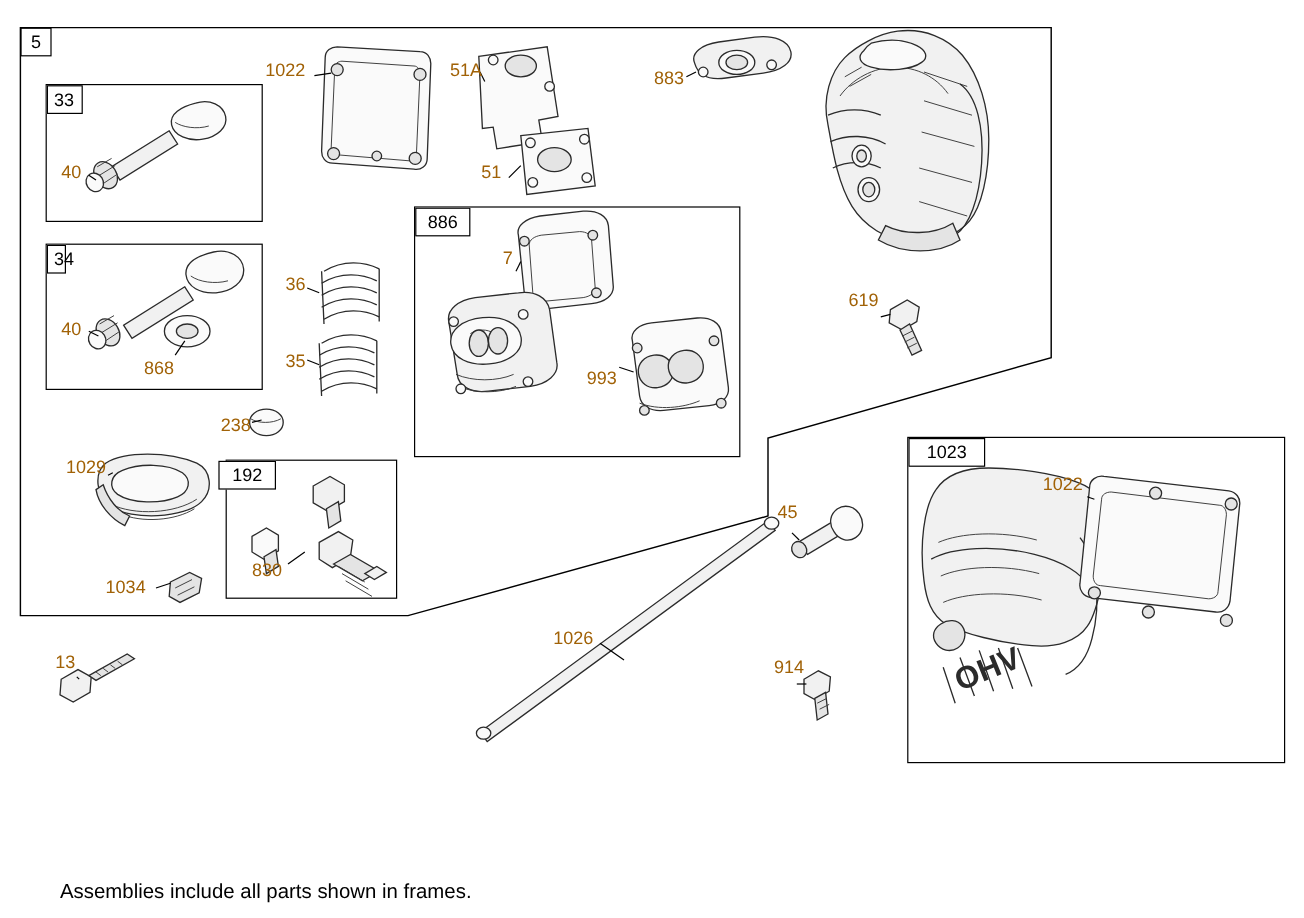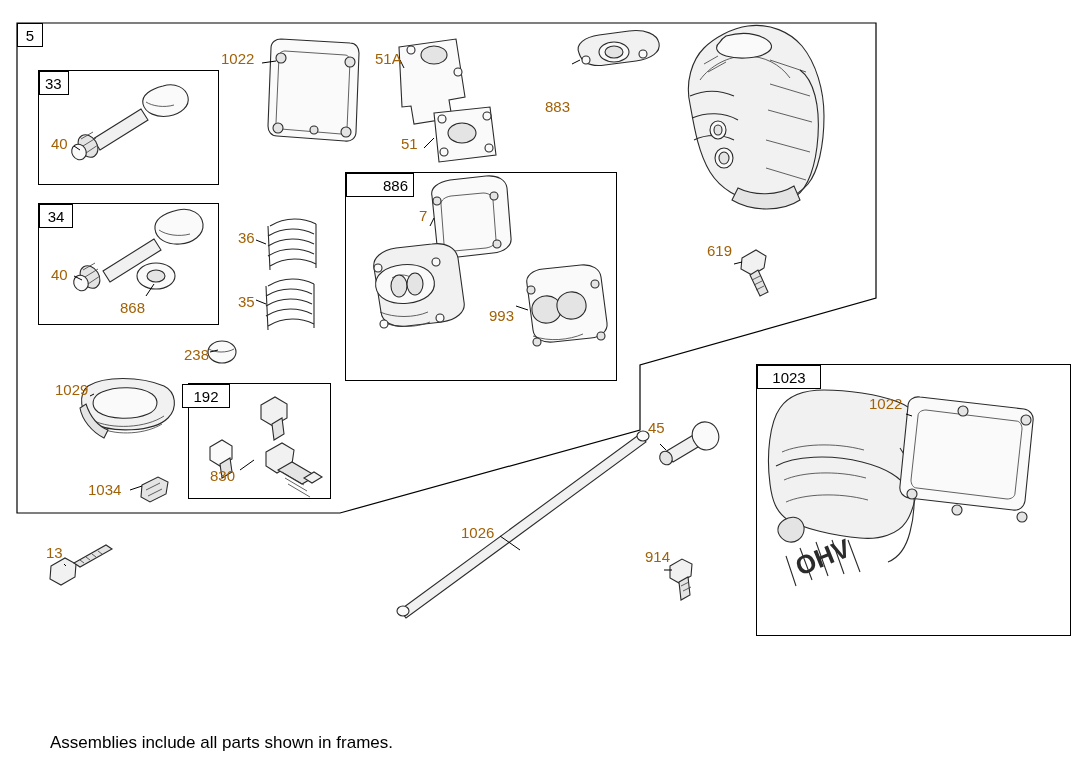--- a/index.html
+++ b/index.html
@@ -68,24 +68,24 @@
 <div id="sheet">
 
   <div class="framebox" style="left:16px; top:22px; width:860px; height:0; border:none;"></div>
 
   <div class="frametag" style="left:17px; top:23px; width:26px; height:24px; text-align:center;">5</div>
 
   <div class="framebox" style="left:38px; top:70px; width:181px; height:115px;"></div>
   <div class="frametag" style="left:39px; top:71px; width:30px; height:24px; text-align:left;">33</div>
 
   <div class="framebox" style="left:38px; top:203px; width:181px; height:122px;"></div>
-  <div class="frametag" style="left:39px; top:204px; width:34px; height:24px; text-align:center;">34</div>
+  <div class="frametag" style="left:39px; top:204px; width:16px; height:24px; text-align:center;">34</div>
 
   <div class="framebox" style="left:345px; top:172px; width:272px; height:209px;"></div>
-  <div class="frametag" style="left:346px; top:173px; width:68px; height:24px; text-align:right;">886</div>
+  <div class="frametag" style="left:346px; top:173px; width:46px; height:24px; text-align:center;">886</div>
 
   <div class="framebox" style="left:188px; top:383px; width:143px; height:116px;"></div>
   <div class="frametag" style="left:182px; top:384px; width:48px; height:24px; text-align:center;">192</div>
 
   <div class="framebox" style="left:756px; top:364px; width:315px; height:272px;"></div>
   <div class="frametag" style="left:757px; top:365px; width:64px; height:24px; text-align:center;">1023</div>
 
   <svg class="art" viewBox="0 0 1087 765">
 
     <path class="ln" style="stroke:#000;stroke-width:1.2" d="M17 23 H876 V298 L640 365 L640 430 L340 513 L17 513 Z" fill="none"></path>
@@ -300,21 +300,21 @@
       <path d="M66 566 l-2 -2"></path>
       <path d="M500 536 l20 14"></path>
       <path d="M660 444 l6 6"></path>
       <path d="M664 570 l8 0"></path>
       <path d="M906 414 l6 2"></path>
     </g>
   </svg>
 
   <div class="lbl" style="left:221px; top:51px;">1022</div>
   <div class="lbl" style="left:375px; top:51px;">51A</div>
-  <div class="lbl" style="left:545px; top:58px;margin-top:41px;">883</div>
+  <div class="lbl" style="left:545px; top:58px;">883</div>
   <div class="lbl" style="left:401px; top:136px;">51</div>
   <div class="lbl" style="left:51px; top:136px;">40</div>
   <div class="lbl" style="left:51px; top:267px;">40</div>
   <div class="lbl" style="left:238px; top:230px;">36</div>
   <div class="lbl" style="left:238px; top:294px;">35</div>
   <div class="lbl" style="left:120px; top:300px;">868</div>
   <div class="lbl" style="left:419px; top:208px;">7</div>
   <div class="lbl" style="left:489px; top:308px;">993</div>
   <div class="lbl" style="left:707px; top:243px;">619</div>
   <div class="lbl" style="left:184px; top:347px;">238</div>

